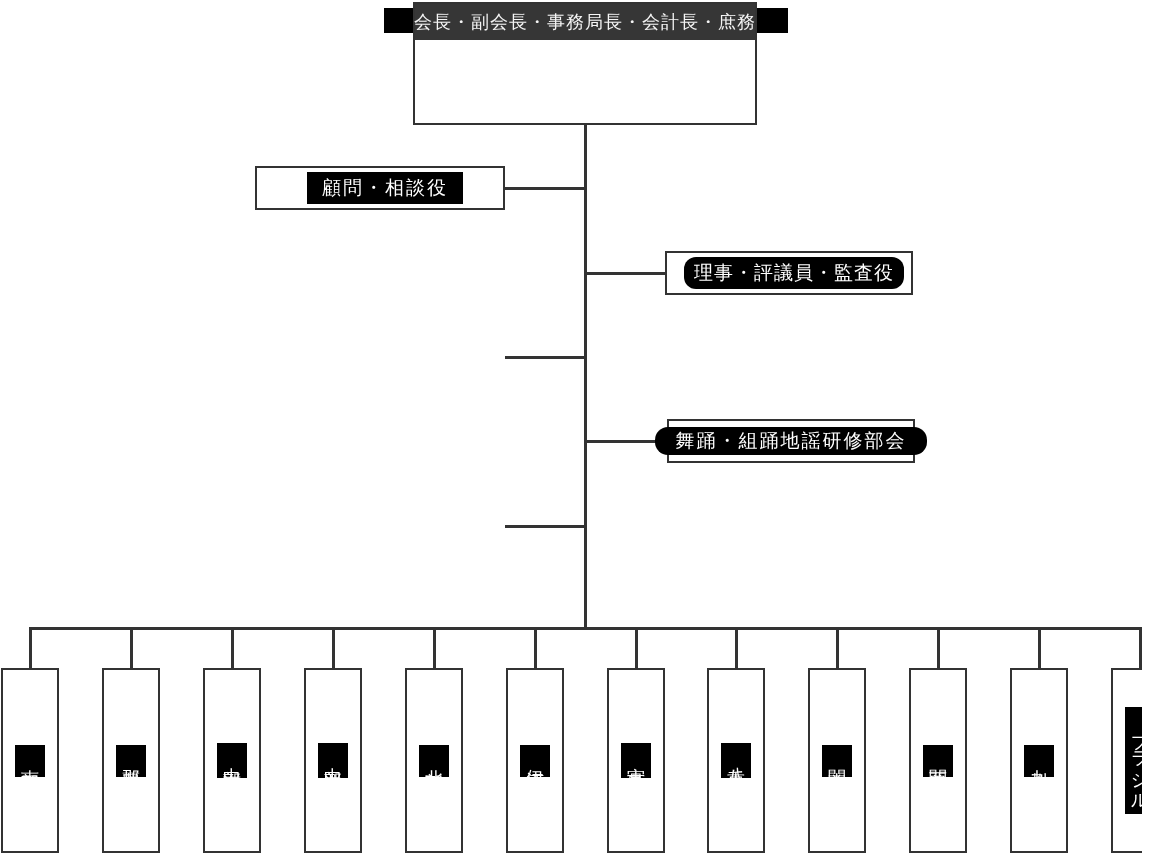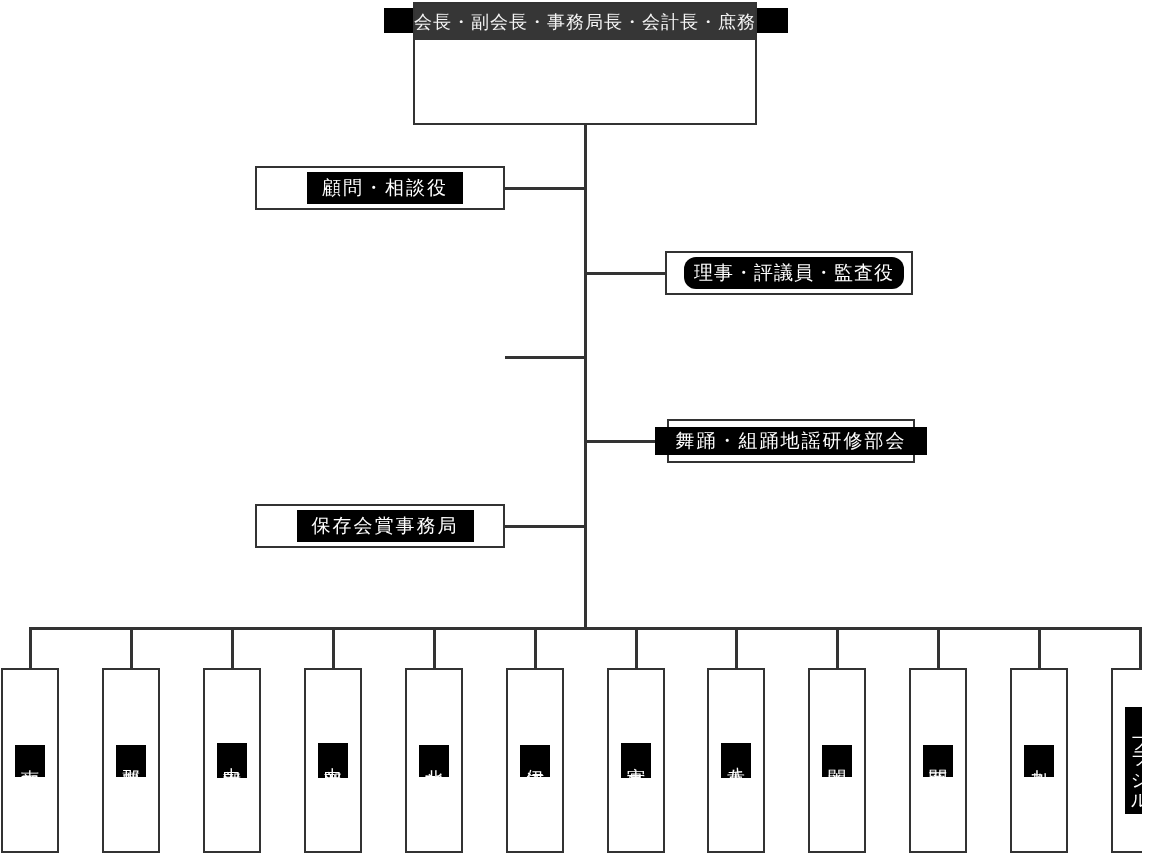--- a/index.html
+++ b/index.html
@@ -72,20 +72,21 @@
     transform: translateY(-50%);
     height: 28px;
     background: #000000;
     color: #ffffff;
     font-size: 19px;
     letter-spacing: 2px;
     display: flex;
     align-items: center;
     justify-content: center;
     white-space: nowrap;
+    border-radius: 13px;
   }
   
   .branch-box {
     position: absolute;
     top: 668px;
     width: 58px;
     height: 185px;
     background: #ffffff;
     border: 2px solid #333333;
     box-sizing: border-box;
@@ -132,23 +133,20 @@
   <div class="line" style="left:1139px; top:627px; width:3px; height:41px;"></div>
 
   <div class="root-ext" style="left:384px; top:8px; width:404px; height:25px;"></div>
   <div class="box root-box" style="left:413px; top:2px; width:344px; height:123px;">
     <div class="root-header">会長・副会長・事務局長・会計長・庶務</div>
   </div>
 
   <div class="box side-box" style="left:255px; top:166px; width:250px; height:44px;">
     <span class="side-label">顧問・相談役</span>
   </div>
-  <div class="box side-box" style="left:255px; top:504px; width:250px; height:44px;">
-    <span class="side-label">保存会賞事務局</span>
-  </div>
 
   <div class="box side-box" style="left:665px; top:251px; width:248px; height:44px;">
     <span class="side-label" style="letter-spacing:1px; padding:3px 10px;border-radius:12px;">理事・評議員・監査役</span>
   </div>
   <div class="box side-box" style="left:667px; top:419px; width:248px; height:44px;">
     <div class="band-label">舞踊・組踊地謡研修部会</div>
   </div>
 
   <div class="branch-box" style="left:1px;">
     <div class="vlabel">南部支部</div>

